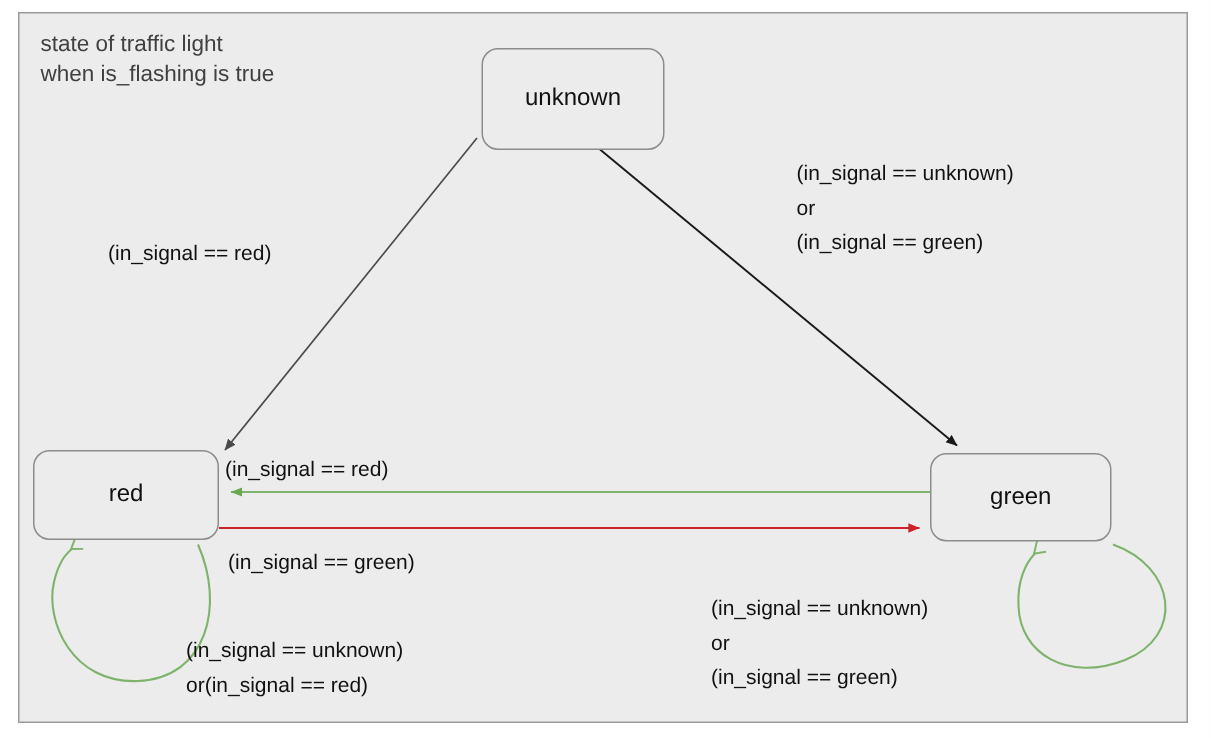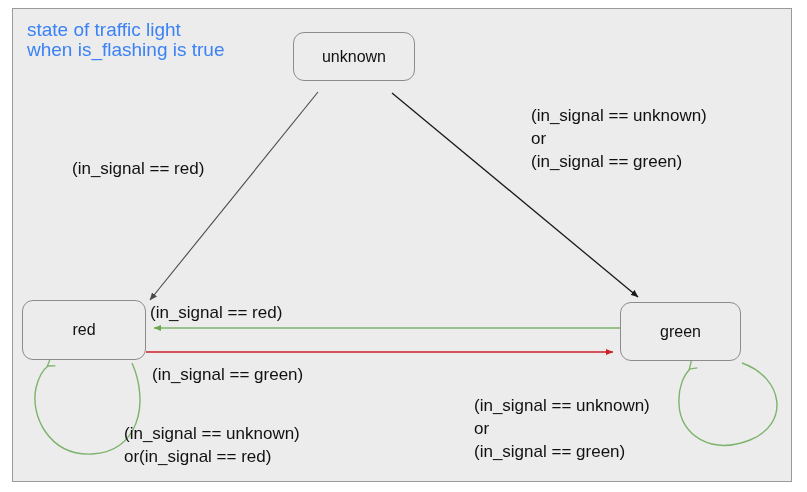--- a/index.html
+++ b/index.html
@@ -37,47 +37,47 @@
     top: 0;
     width: 807px;
     height: 492px;
     pointer-events: none;
   }
   
   #title {
     position: absolute;
     left: 27px;
     top: 20px;
-    color: #3b82f6;
-    font-size: 19px;
+    color: #404040;
+    font-size: 15px;
     line-height: 20px;
     white-space: pre;
   }
   
   .node {
     position: absolute;
     background: #ececec;
     border: 1.4px solid #8c8c8c;
     border-radius: 11px;
     box-sizing: border-box;
     display: flex;
     align-items: center;
     justify-content: center;
     color: #111111;
     font-size: 16px;
   }
-  #node-unknown { left: 293px; top: 32px;  width: 122px; height: 49px; }
+  #node-unknown { left: 321px; top: 32px;  width: 122px; height: 68px; }
   #node-red     { left: 22px;  top: 300px; width: 124px; height: 60px; }
   #node-green   { left: 620px; top: 302px; width: 121px; height: 59px; }
 
   
   .label {
     position: absolute;
     color: #111111;
-    font-size: 17px;
+    font-size: 14px;
     line-height: 23px;
     white-space: pre;
   }
   #lbl-unknown-red   { left: 72px;  top: 157px; }
   #lbl-unknown-green { left: 531px; top: 104px; }
   #lbl-green-red     { left: 150px; top: 301px; }
   #lbl-red-green     { left: 152px; top: 363px; }
   #lbl-red-loop      { left: 124px; top: 422px; }
   #lbl-green-loop    { left: 474px; top: 394px; }
 </style>

